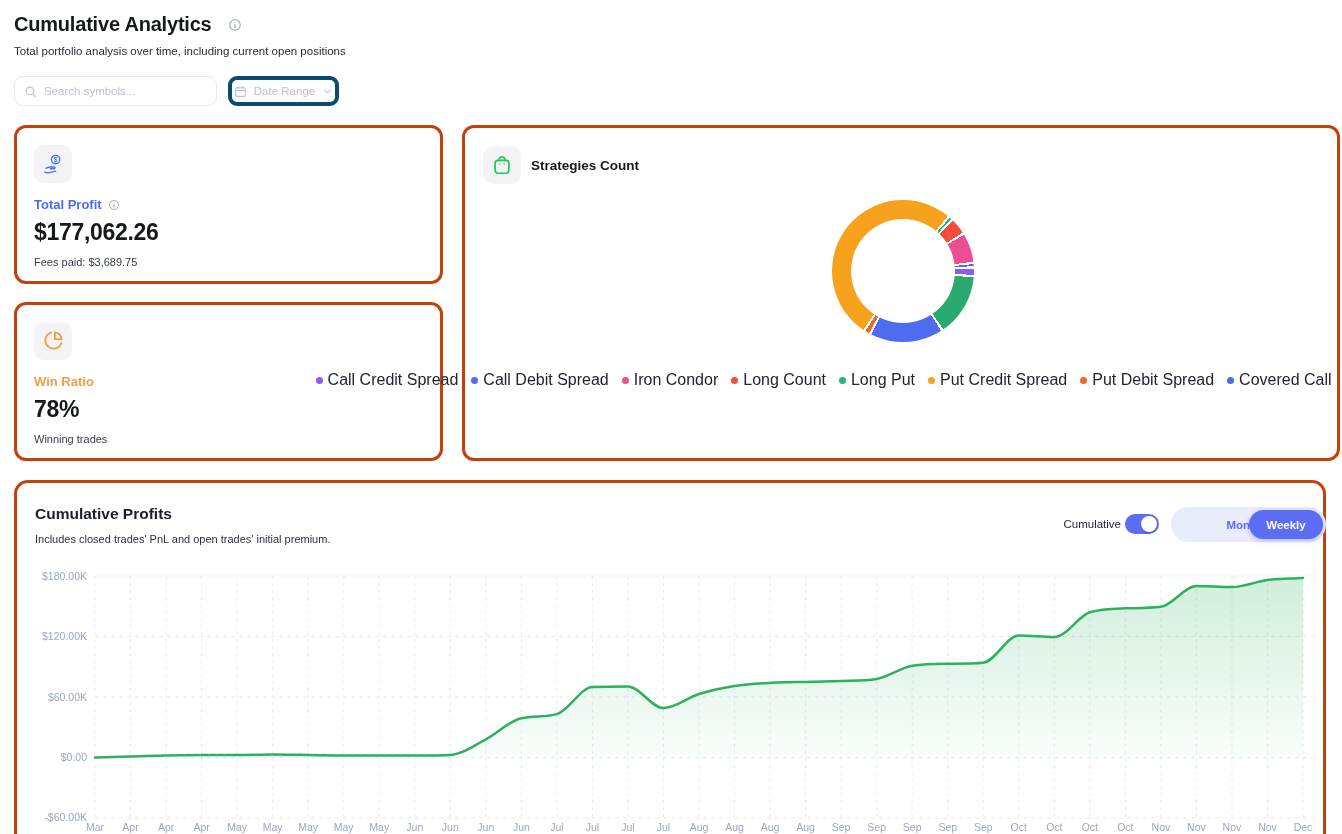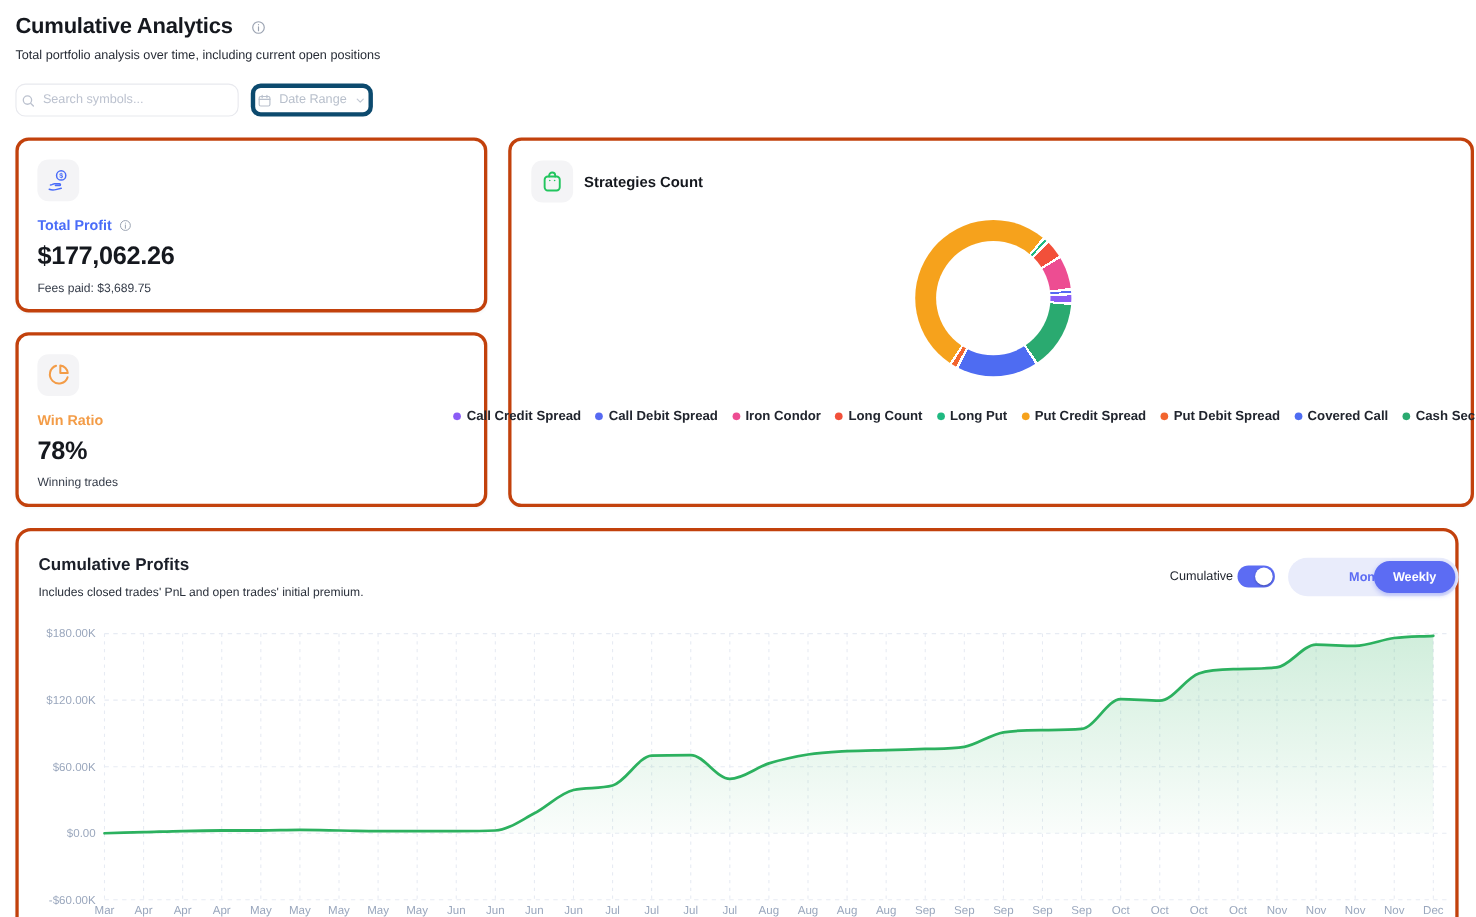--- a/index.html
+++ b/index.html
@@ -6,21 +6,21 @@
   html,body { width:1342px; height:834px; background:#ffffff; overflow:hidden;
               font-family:"Liberation Sans", sans-serif; color:#15181e; position:relative; }
 
   
   .page-title { position:absolute; left:14px; top:13px; font-size:20px; font-weight:700;
                 letter-spacing:-0.2px; display:flex; align-items:center; gap:16px; }
   .page-subtitle { position:absolute; left:14px; top:45px; font-size:11.5px; color:#272c36; }
 
   .search-box { position:absolute; left:14px; top:76px; width:203px; height:30px;
                 border:1px solid #e8e9ee; border-radius:9px; display:flex; align-items:center;
-                padding:0 4px; gap:7px; background:#fff; }
+                padding:0 9px; gap:7px; background:#fff; }
   .search-box input { border:none; outline:none; flex:1; font-size:11.5px; color:#454b57;
                       font-family:inherit; background:transparent; }
   .search-box input::placeholder { color:#bcc2cf; }
   .daterange-btn { position:absolute; left:228px; top:76px; width:111px; height:30px;
                    border:4px solid #0c4a6e; border-radius:9px; background:#fff; display:flex;
                    align-items:center; justify-content:center; gap:7px; font-size:11.5px;
                    color:#b9c0cc; cursor:pointer; font-family:inherit; }
 
   
   .card { position:absolute; background:#fff; border:3px solid #c2410c; border-radius:12px;
@@ -44,21 +44,21 @@
 
   .strat-header { position:absolute; left:18px; top:18px; display:flex; align-items:center; gap:10px; }
   .strat-title { font-size:13.5px; font-weight:700; color:#15181e; }
 
   .donut-wrap { position:absolute; left:367px; top:72px; width:142px; height:142px; }
   .donut { width:142px; height:142px; border-radius:50%; position:relative; }
   .donut::after { content:""; position:absolute; left:19px; top:19px; width:104px; height:104px;
                   border-radius:50%; background:#fff; }
   .strat-legend { position:absolute; left:0; top:243px; width:100%; display:flex;
                   justify-content:center; gap:13px; flex-wrap:nowrap; }
-  .legend-item { display:flex; align-items:center; gap:5px; font-size:12px; font-weight:700;
+  .legend-item { display:flex; align-items:center; gap:5px; font-size:16px; font-weight:400;
                  color:#21252e; white-space:nowrap; cursor:pointer; }
   .legend-dot { width:7px; height:7px; border-radius:50%; flex:0 0 auto; }
 
   
   .profits-title { position:absolute; left:18px; top:22px; font-size:15.5px; font-weight:600;
                    color:#1b1f29; }
   .profits-sub { position:absolute; left:18px; top:50px; font-size:11px; color:#2a303b; }
 
   .cum-label { position:absolute; left:1020px; top:35px; width:84px; text-align:right;
                font-size:11.5px; color:#1c212b; font-weight:500; }

